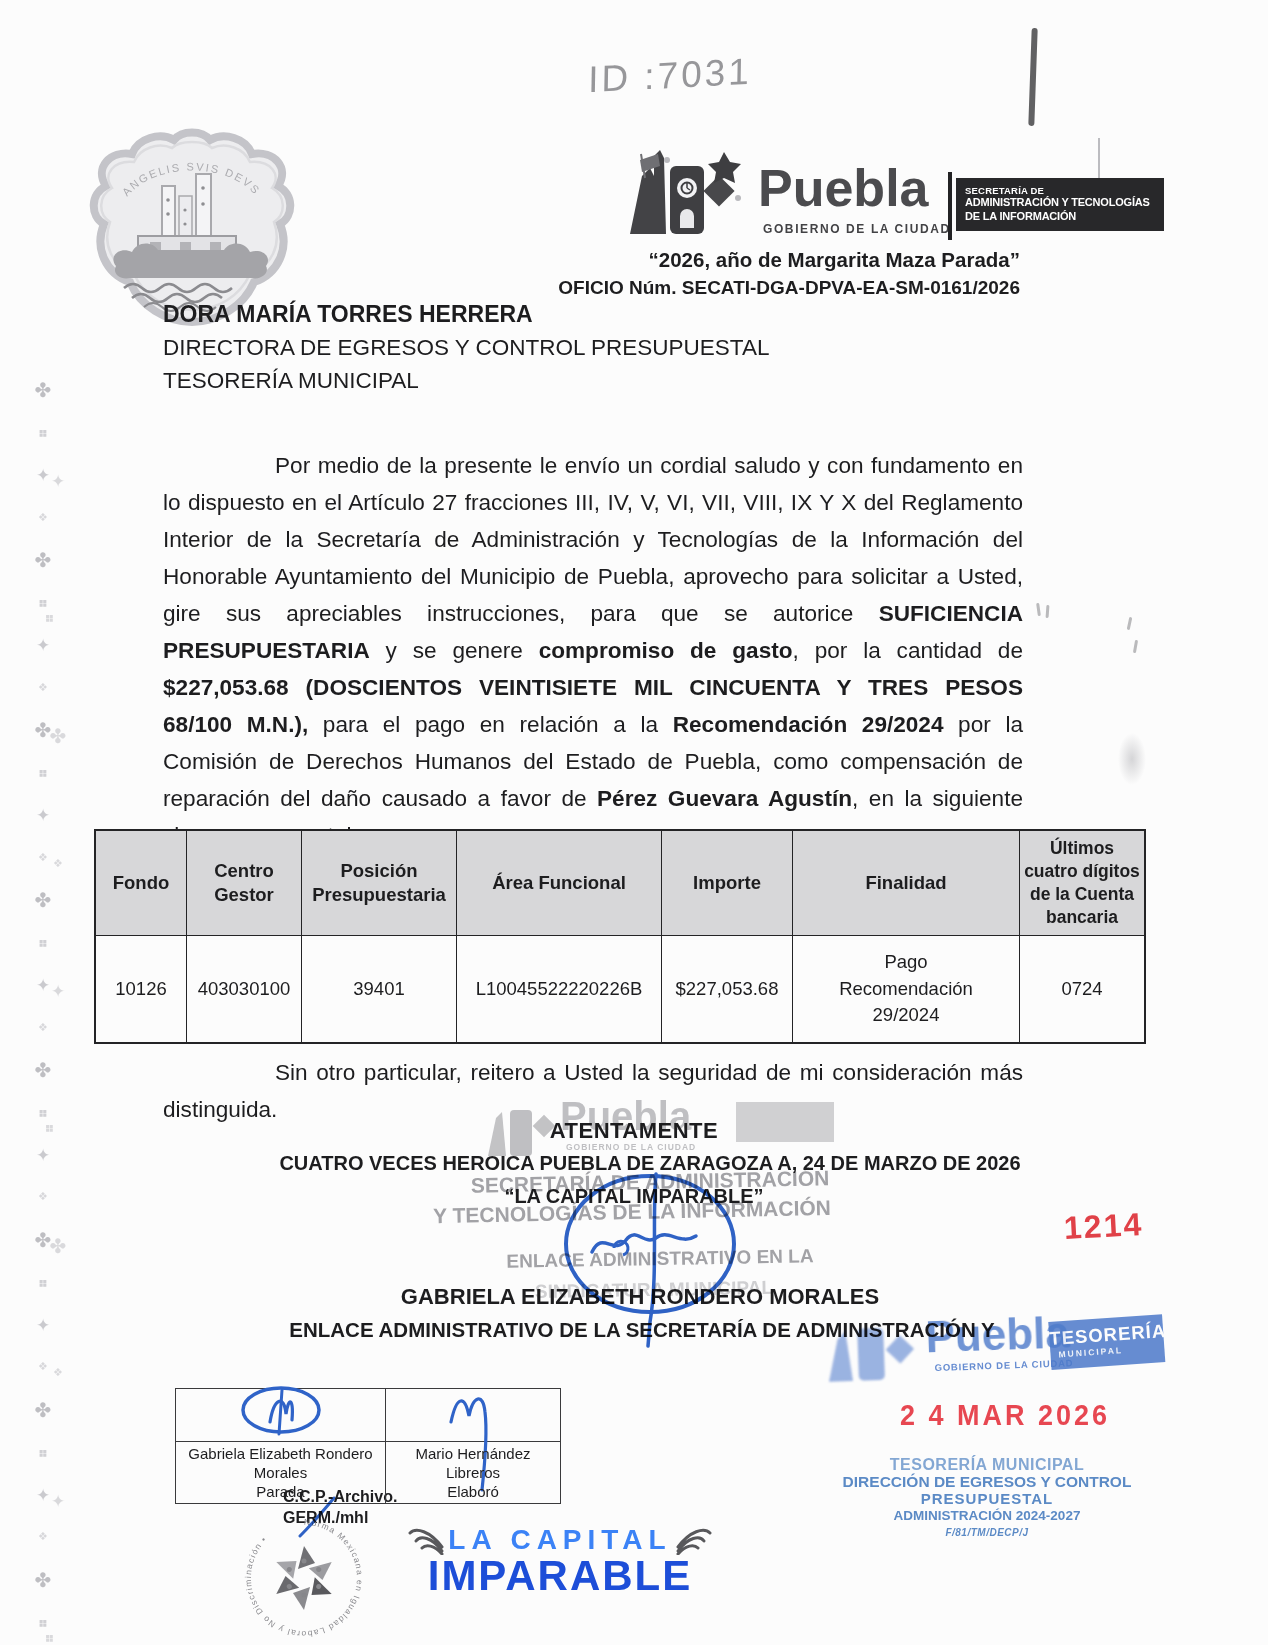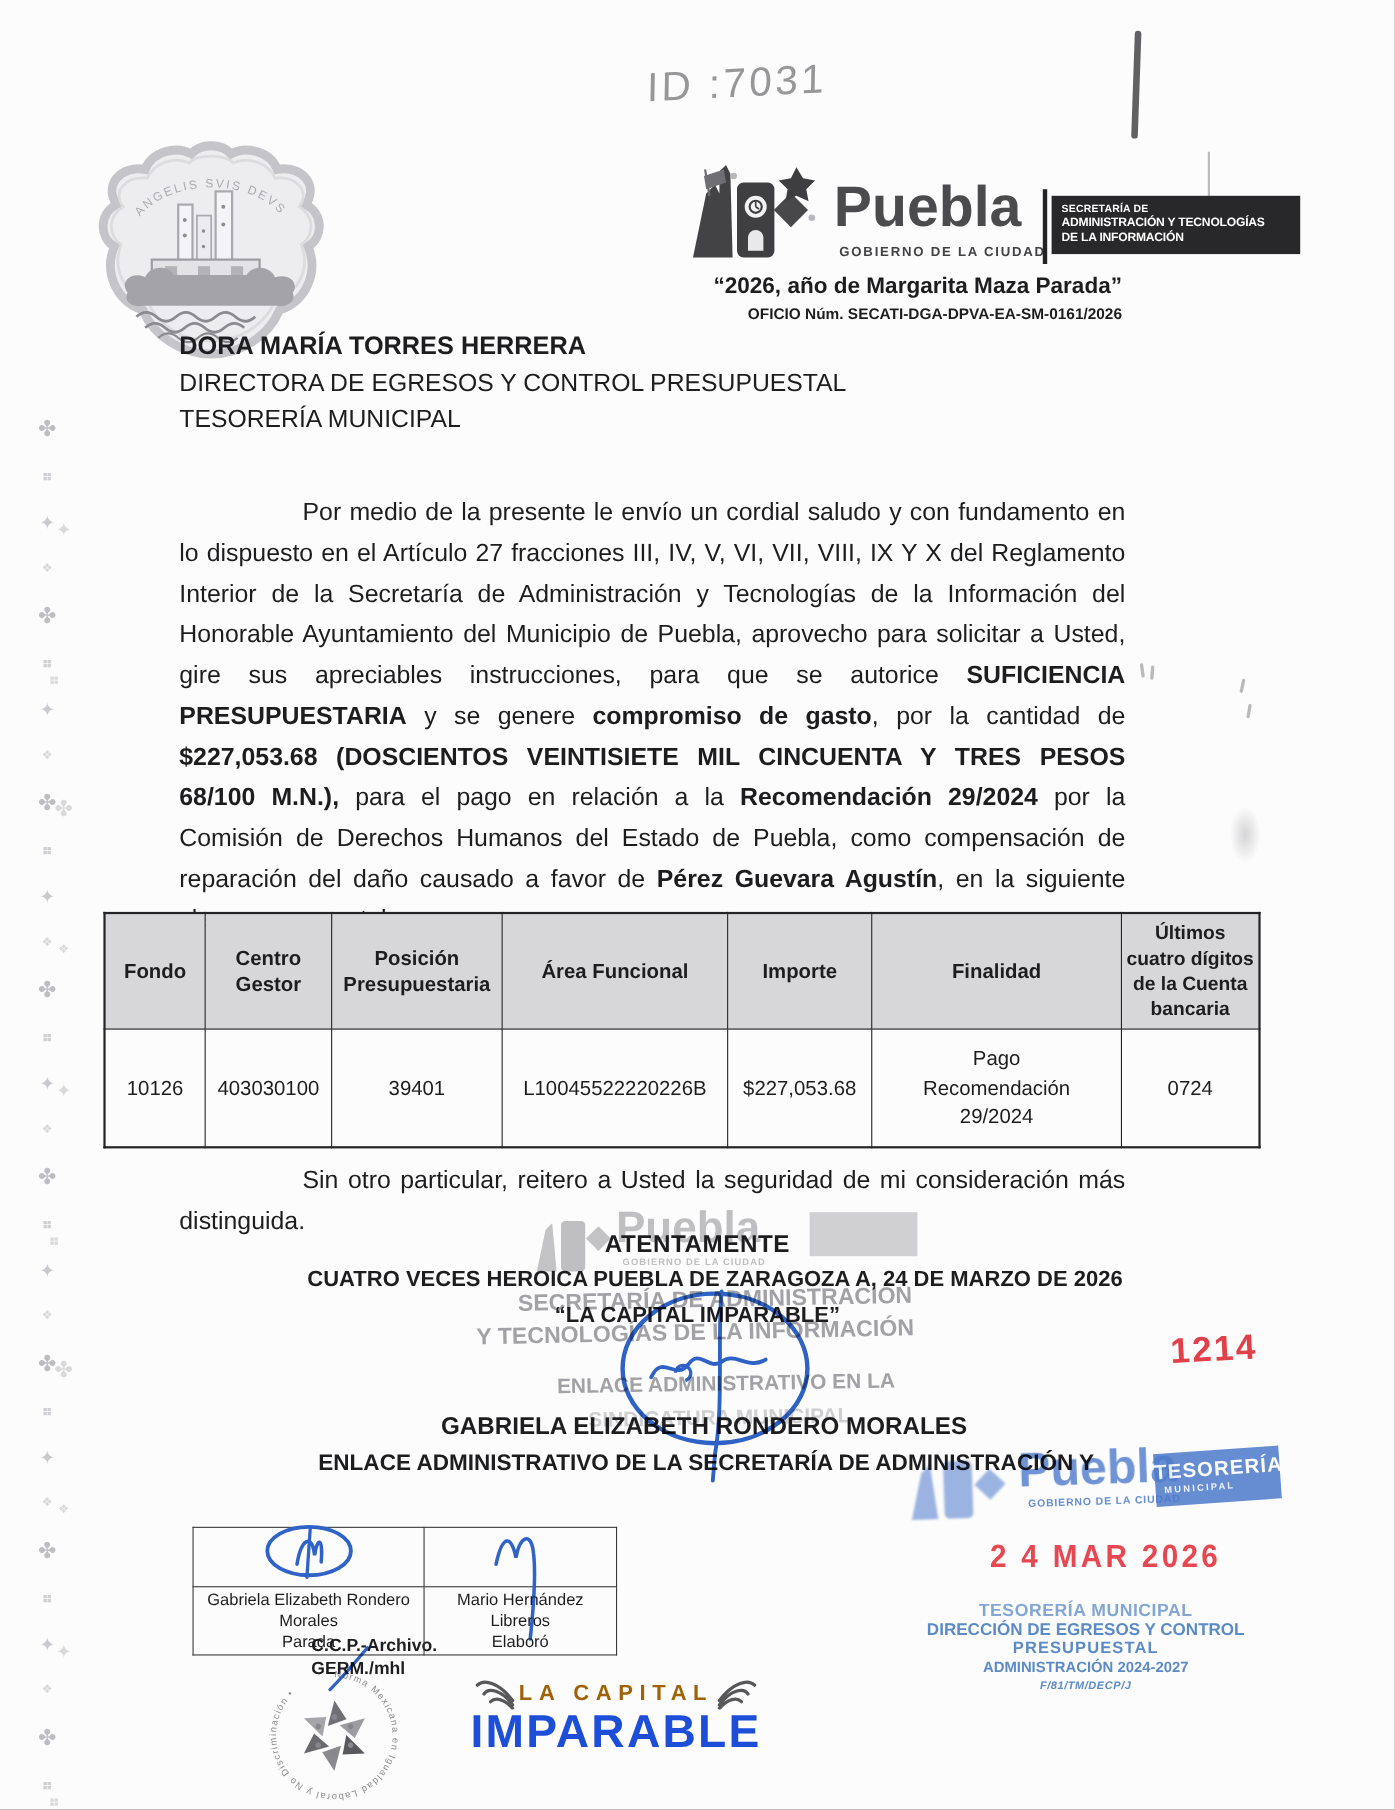--- a/index.html
+++ b/index.html
@@ -31,25 +31,25 @@
   .streak-arrow{left:1092px; top:192px; width:0; height:0;
     border-left:6px solid transparent; border-right:6px solid transparent; border-top:9px solid #bcbcc0;}
   .tick{position:absolute; width:3px; height:13px; background:#96969a; border-radius:2px; opacity:.65;}
   .smudge{left:1118px; top:733px; width:28px; height:52px; border-radius:50%;
     background:radial-gradient(closest-side, rgba(140,140,146,.35), rgba(140,140,146,0)); }
 
   
   .hdr-wordmark{left:758px; top:158px; font-size:52px; font-weight:800; color:#4b4b4e;}
   .hdr-tagline{left:763px; top:222px; font-size:12px; font-weight:bold; letter-spacing:1.6px; color:#424245;}
   .hdr-divider{left:948px; top:172px; width:4px; height:68px; background:#232325;}
-  .hdr-box{left:956px; top:178px; width:226px; background:#28282a; color:#fff; padding:7px 9px 8px; box-sizing:border-box;}
+  .hdr-box{left:956px; top:178px; width:208px; background:#28282a; color:#fff; padding:7px 9px 8px; box-sizing:border-box;}
   .hdr-box .l1{font-size:9.5px; font-weight:bold; letter-spacing:.2px;}
   .hdr-box .l2,.hdr-box .l3{font-size:11px; font-weight:800; letter-spacing:-.2px; line-height:13.5px;}
   .hdr-legend{right:248px; top:248px; font-size:20.5px; font-weight:bold;}
-  .hdr-oficio{right:248px; top:277px; font-size:14px; font-weight:bold;}
+  .hdr-oficio{right:248px; top:277px; font-size:19px; font-weight:bold;}
 
   
   .recipient{left:163px; top:298px; font-size:22.5px; line-height:33px;}
   .recipient .name{font-weight:bold; font-size:23px;}
   .recipient .sal{font-weight:bold; letter-spacing:2px;}
 
   
   .bodyp{left:163px; top:447px; width:860px; margin:0; font-size:22.6px; line-height:37px;
     text-align:justify; text-indent:112px;}
   .bodyp b{font-weight:700;}
@@ -118,21 +118,21 @@
   .officestamp .ol1{font-size:15.5px;}
   .officestamp .ol2{font-size:15px; letter-spacing:1px;}
   .officestamp .ol3{font-size:13.5px;}
   .officestamp .ol4{font-size:10px; letter-spacing:.5px;font-style:italic;}
   .officestamp div{line-height:17px;}
 
   
   .norma{left:238px; top:1512px;}
   .capital{left:392px; top:1524px; width:336px; text-align:center; color:#56565a;}
   .capital .row1{display:flex; align-items:center; justify-content:center; gap:4px;}
-  .capital .l1{font-size:20px; font-weight:800; letter-spacing:6px; color:#a16207;}
+  .capital .l1{font-size:28px; font-weight:800; letter-spacing:6px; color:#3b82f6;}
   .capital .l2{font-size:42px; font-weight:800; letter-spacing:2px; color:#1d4ed8; margin-top:-4px;}
 </style>
 </head>
 <body>
 
 <div class="page">
 
   <div class="orn-strip" id="orn-strip">
       <span class="orn">✤</span>
       <span class="orn">❖</span>

